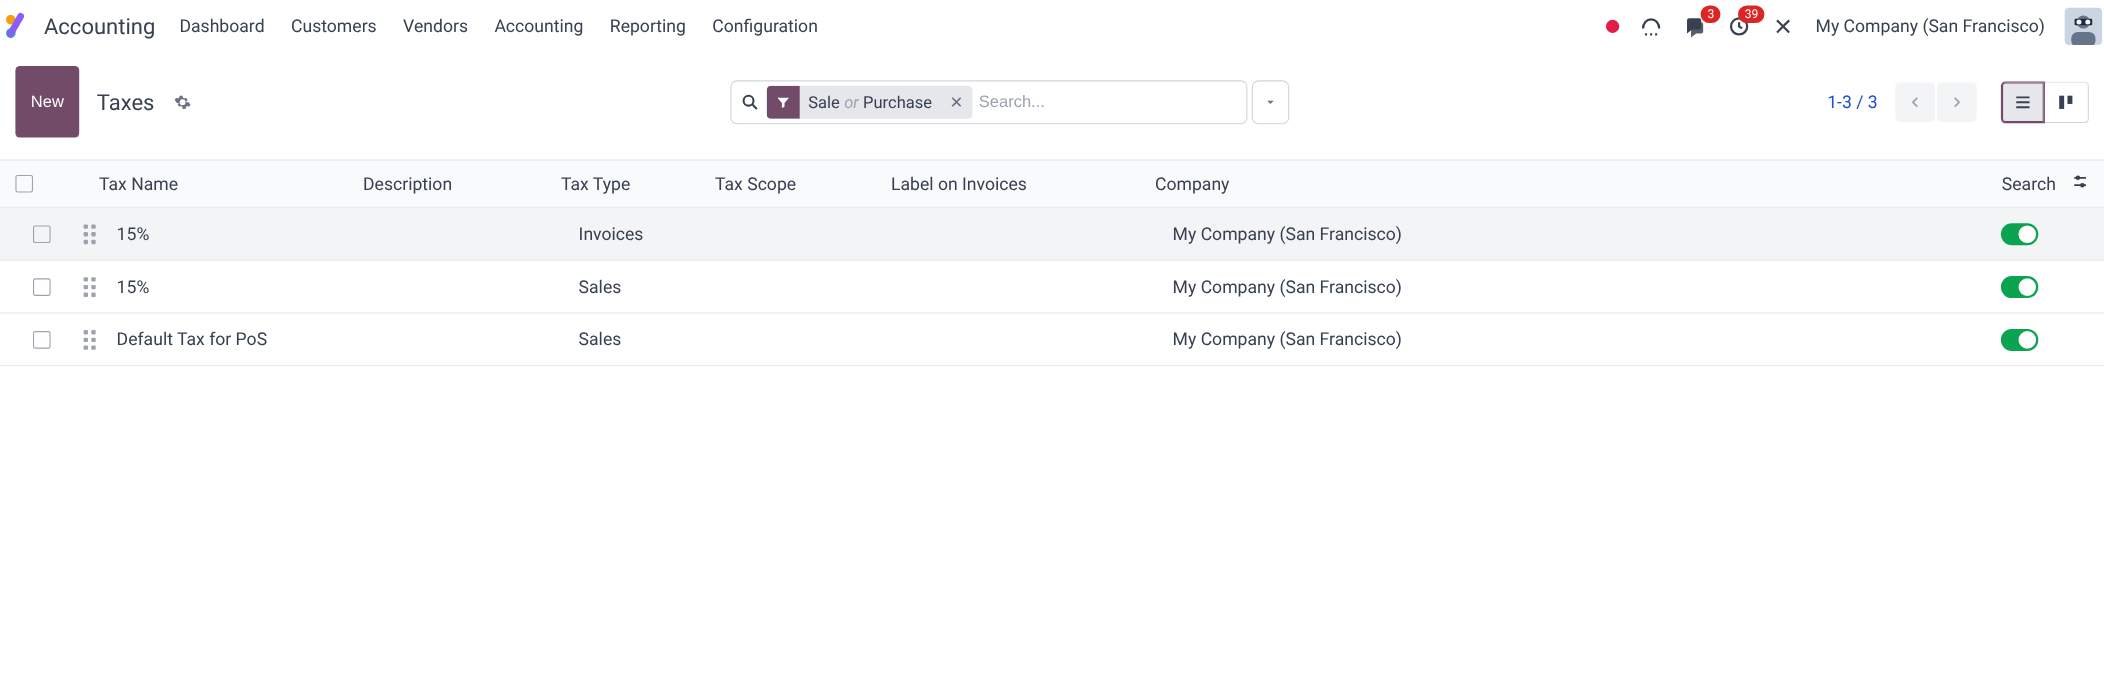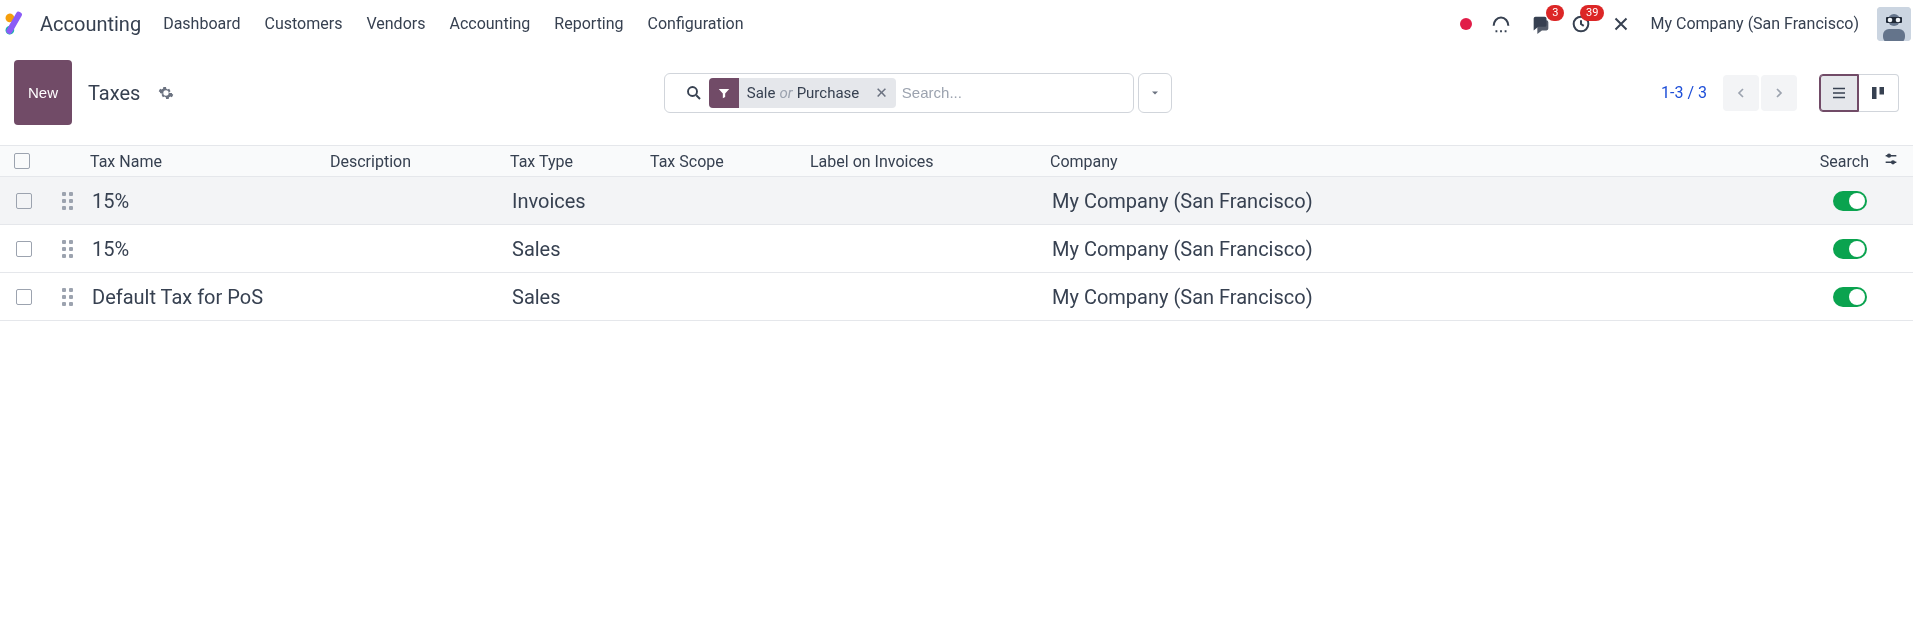--- a/index.html
+++ b/index.html
@@ -19,21 +19,21 @@
   .company-name { font-size: 16px; color: #374151; }
   .avatar { width: 34px; height: 34px; border-radius: 4px; background: #d1d5db; overflow: hidden; }
   .avatar svg { width: 100%; height: 100%; }
   
   
   .control-panel { display: flex; align-items: center; padding: 12px 14px 20px 14px; gap: 12px; }
   .new-btn { background: #714B67; color: #fff; border: none; padding: 24px 14px; font-size: 15px; border-radius: 4px; cursor: pointer; }
   .breadcrumb { font-size: 20px; color: #374151; margin-left: 4px; }
   .gear { color: #6b7280; margin-left: 6px; cursor: pointer; }
   .search-area { margin-left: auto; margin-right: auto; display: flex; align-items: center; }
-  .search-box { display: flex; align-items: center; border: 1px solid #d1d5db; border-radius: 6px; height: 40px; width: 470px; padding: 0 20px; gap: 6px; }
+  .search-box { display: flex; align-items: center; border: 1px solid #d1d5db; border-radius: 6px; height: 40px; width: 470px; padding: 0 8px; gap: 6px; }
   .search-icon { color: #6b7280; }
   .filter-chip { display: flex; align-items: center; background: #e5e7eb; border-radius: 4px; overflow: hidden; height: 30px; }
   .filter-icon-box { background: #714B67; color: #fff; width: 30px; height: 30px; display: flex; align-items: center; justify-content: center; }
   .filter-text { padding: 0 8px; display: flex; gap: 4px; font-size: 15px; }
   .filter-or { color: #9ca3af; font-style: italic; }
   .filter-close { padding: 0 8px; color: #6b7280; cursor: pointer; }
   .search-input { border: none; outline: none; flex: 1; font-size: 15px; color: #374151; }
   .search-input::placeholder { color: #9ca3af; }
   .search-caret { border: 1px solid #d1d5db; border-radius: 6px; height: 40px; width: 34px; display: flex; align-items: center; justify-content: center; margin-left: 4px; cursor: pointer; color: #6b7280; }
   .pager-area { display: flex; align-items: center; gap: 14px; }
@@ -41,22 +41,22 @@
   .pager-btns { display: flex; }
   .pager-btn { width: 36px; height: 36px; display: flex; align-items: center; justify-content: center; background: #f3f4f6; color: #9ca3af; cursor: pointer; border-radius: 4px; margin-left: 2px; }
   .view-switch { display: flex; margin-left: 8px; }
   .view-btn { width: 40px; height: 38px; display: flex; align-items: center; justify-content: center; border: 1px solid #d1d5db; cursor: pointer; color: #374151; }
   .view-btn:first-child { border-radius: 4px 0 0 4px; }
   .view-btn:last-child { border-radius: 0 4px 4px 0; border-left: none; }
   .view-btn.active { background: #e5e7eb; border-color: #714B67; box-shadow: inset 0 0 0 1px #714B67; }
   
   
   .table-wrap { width: 100%; }
-  .thead { display: flex; align-items: center; background: #f9fafb; border-top: 1px solid #e5e7eb; border-bottom: 1px solid #e5e7eb; height: 32px; padding: 0 14px; font-size: 16px; color: #374151; }
-  .tr { display: flex; align-items: center; border-bottom: 1px solid #e5e7eb; height: 48px; padding: 0 16px; font-size: 20px; color: #374151; }
+  .thead { display: flex; align-items: center; background: #f9fafb; border-top: 1px solid #e5e7eb; border-bottom: 1px solid #e5e7eb; height: 44px; padding: 0 14px; font-size: 16px; color: #374151; }
+  .tr { display: flex; align-items: center; border-bottom: 1px solid #e5e7eb; height: 48px; padding: 0 30px; font-size: 16px; color: #374151; }
   .tr.striped { background: #f3f4f6; }
   .col-check { width: 46px; display: flex; align-items: center; }
   .col-handle { width: 30px; color: #9ca3af; cursor: grab; }
   .col-name { width: 240px; }
   .col-desc { width: 180px; }
   .col-type { width: 140px; }
   .col-scope { width: 160px; }
   .col-label { width: 240px; }
   .col-company { width: 360px; }
   .col-active { width: 80px; margin-left: auto; text-align: right; display:flex; justify-content:flex-end; }

